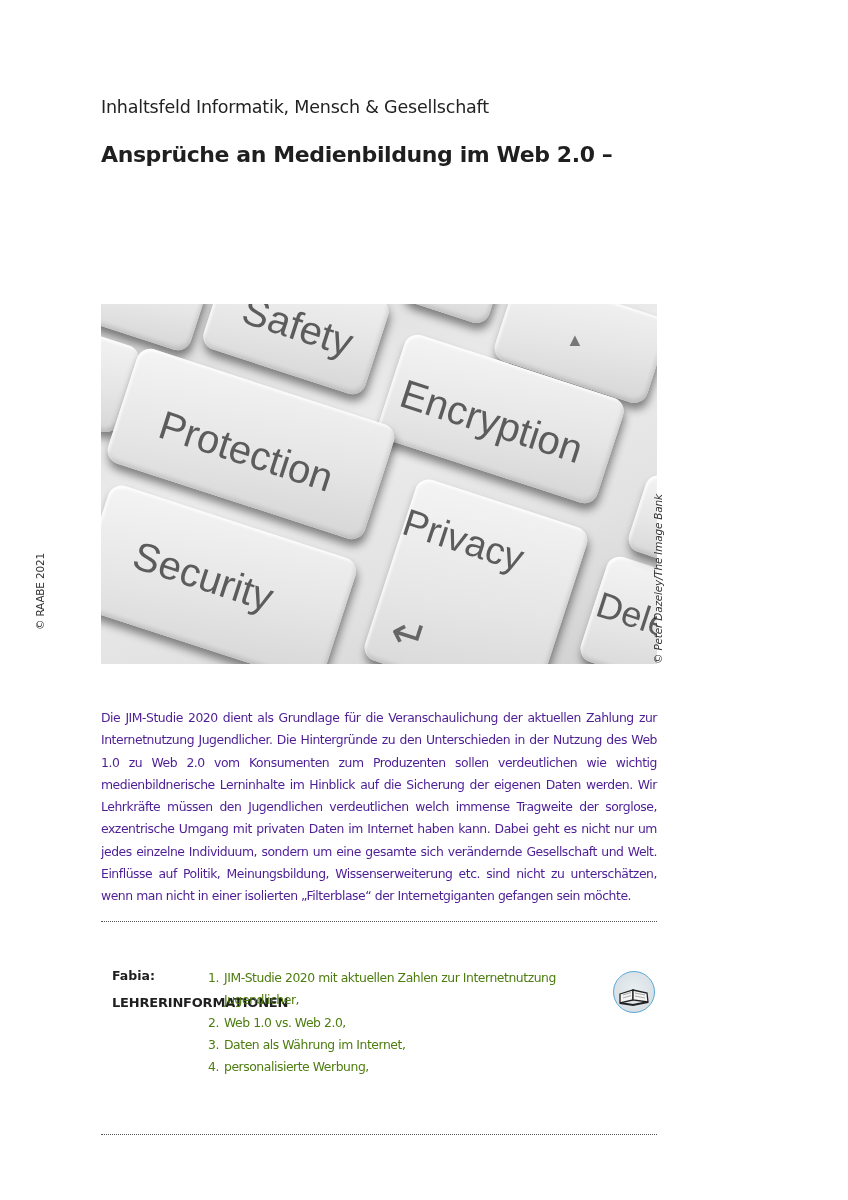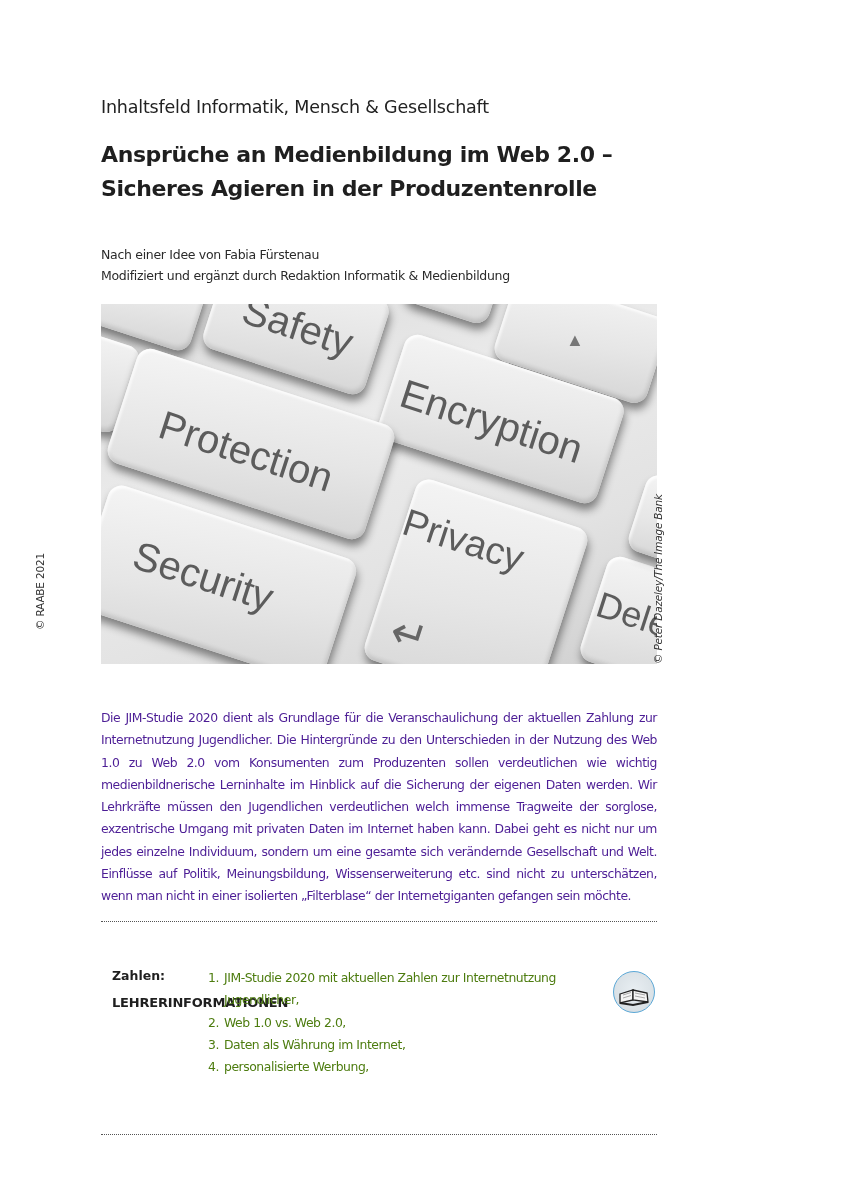--- a/index.html
+++ b/index.html
@@ -97,27 +97,22 @@
 </style>
 </head>
 <body>
 
 <div class="page">
 
   <div class="section-label">Inhaltsfeld Informatik, Mensch &amp; Gesellschaft</div>
 
   <h1 class="title">
     <div>Ansprüche an Medienbildung im Web 2.0 –</div>
-    <div>Sicheres Agieren in der Produzentenrolle</div>
   </h1>
 
-  <div class="credits">
-    <div>Nach einer Idee von Fabia Fürstenau</div>
-    <div>Modifiziert und ergänzt durch Redaktion Informatik &amp; Medienbildung</div>
-  </div>
 
   <div class="photo">
 
     <div class="key" style="left:-40px; top:-40px; width:140px; height:70px;"></div>
     <div class="key" style="left:-60px; top:30px; width:90px; height:90px;"></div>
 
     <div class="key" style="left:110px; top:-30px; width:170px; height:100px;"></div>
     <div class="key-label" style="left:140px; top:0px; font-size:40px; transform:rotate(18deg);">Safety</div>
 
     <div class="key" style="left:305px; top:-45px; width:90px; height:55px;"></div>
@@ -145,21 +140,21 @@
   </div>
 
   <div class="photo-credit">© Peter Dazeley/The Image Bank</div>
   <div class="copyright">© RAABE 2021</div>
 
   <p class="intro">Die JIM-Studie 2020 dient als Grundlage für die Veranschaulichung der aktuellen Zahlung zur Internetnutzung Jugendlicher. Die Hintergründe zu den Unterschieden in der Nutzung des Web 1.0 zu Web 2.0 vom Konsumenten zum Produzenten sollen verdeutlichen wie wichtig medienbildnerische Lerninhalte im Hinblick auf die Sicherung der eigenen Daten werden. Wir Lehrkräfte müssen den Jugendlichen verdeutlichen welch immense Tragweite der sorglose, exzentrische Umgang mit privaten Daten im Internet haben kann. Dabei geht es nicht nur um jedes einzelne Individuum, sondern um eine gesamte sich verändernde Gesellschaft und Welt. Einflüsse auf Politik, Meinungsbildung, Wissenserweiterung etc. sind nicht zu unterschätzen, wenn man nicht in einer isolierten „Filterblase“ der Internetgiganten gefangen sein möchte.</p>
 
   <div class="dotted" style="top:921px;"></div>
 
   <div class="teacher-box-title">LEHRERINFORMATIONEN</div>
-  <div class="inhalt-label">Zahlen:</div>
+  <div class="inhalt-label">Fabia:</div>
 
   <ol class="content-list">
     <li><span class="num">1.</span><span>JIM-Studie 2020 mit aktuellen Zahlen zur Internetnutzung Jugendlicher,</span></li>
     <li><span class="num">2.</span><span>Web 1.0 vs. Web 2.0,</span></li>
     <li><span class="num">3.</span><span>Daten als Währung im Internet,</span></li>
     <li><span class="num">4.</span><span>personalisierte Werbung,</span></li>
   </ol>
 
   <div class="book-icon">
     <svg width="40" height="40" viewBox="0 0 40 40">

